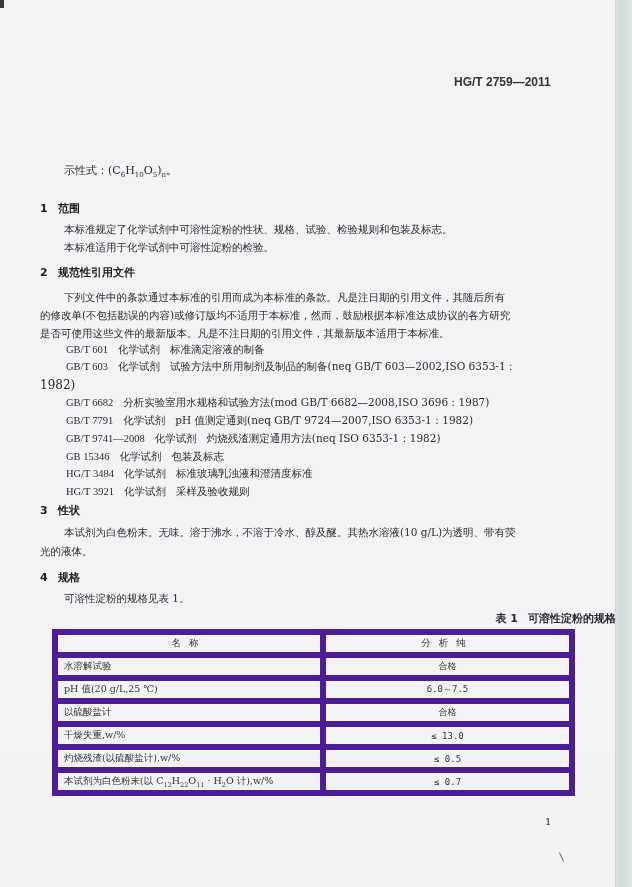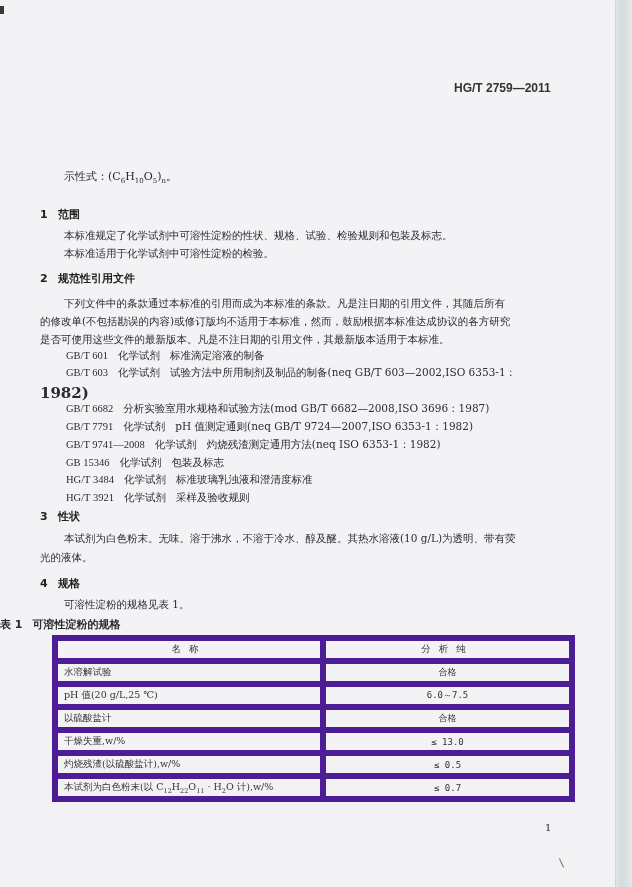--- a/index.html
+++ b/index.html
@@ -4,21 +4,21 @@
 <style>
   html, body { margin: 0; padding: 0; }
   body {
     width: 632px; height: 887px; overflow: hidden;
     background: #f2f2f4;
     font-family: "DejaVu Serif", "Liberation Serif", serif;
     color: #2a2a2e;
     position: relative;
   }
   .page {
-    position: absolute; left: 0; top: 6px; width: 616px; height: 753px;
+    position: absolute; left: 0; top: 0; width: 616px; height: 753px;
     background: #f3f3f5;
   }
   .edge {
     position: absolute; right: 0; top: 0; width: 16px; height: 887px;
     background: linear-gradient(90deg, #dfe4e4 0%, #d2dcdb 40%, #e3e8e8 100%);
     border-left: 1px solid #cfd6d6;
   }
   .corner-mark {
     position: absolute; left: 0; top: 0; width: 4px; height: 8px; background: #3a3a3a;
   }
@@ -41,23 +41,23 @@
     position: absolute; left: 40px; font-family: "DejaVu Sans", sans-serif; font-weight: bold; font-size: 11px;
     color: #222;
   }
   .h .num { display: inline-block; width: 18px; }
   .p {
     position: absolute; font-size: 10.5px; line-height: 14px; color: #2c2c30; white-space: nowrap;
   }
   .ref { position: absolute; left: 66px; font-size: 10.5px; white-space: nowrap; color: #2c2c30; }
   .ref .code { display: inline-block; margin-right: 10px; font-family: "Liberation Serif", serif; }
   .ref .part { margin-right: 10px; }
-  .cont { position: absolute; left: 40px; font-size: 15px; font-weight: bold; }
+  .cont { position: absolute; left: 40px; font-size: 12px; }
   .table-caption {
-    position: absolute; left: 0; width: 616px; text-align: left; top: 611px;
+    position: absolute; left: 0; width: 616px; text-align: right; top: 611px;
     font-family: "DejaVu Sans", sans-serif; font-weight: bold; font-size: 11px;
   }
   .table-caption .gap { display: inline-block; width: 10px; }
   table.spec {
     position: absolute; left: 52px; top: 629px; width: 523px;
     border-collapse: collapse; border: 1.5px solid #444; font-size: 9.5px;
   }
   table.spec td, table.spec th {
     border: 6px solid #4c1d95; height: 17px; padding: 0 6px; color: #333;
   }

